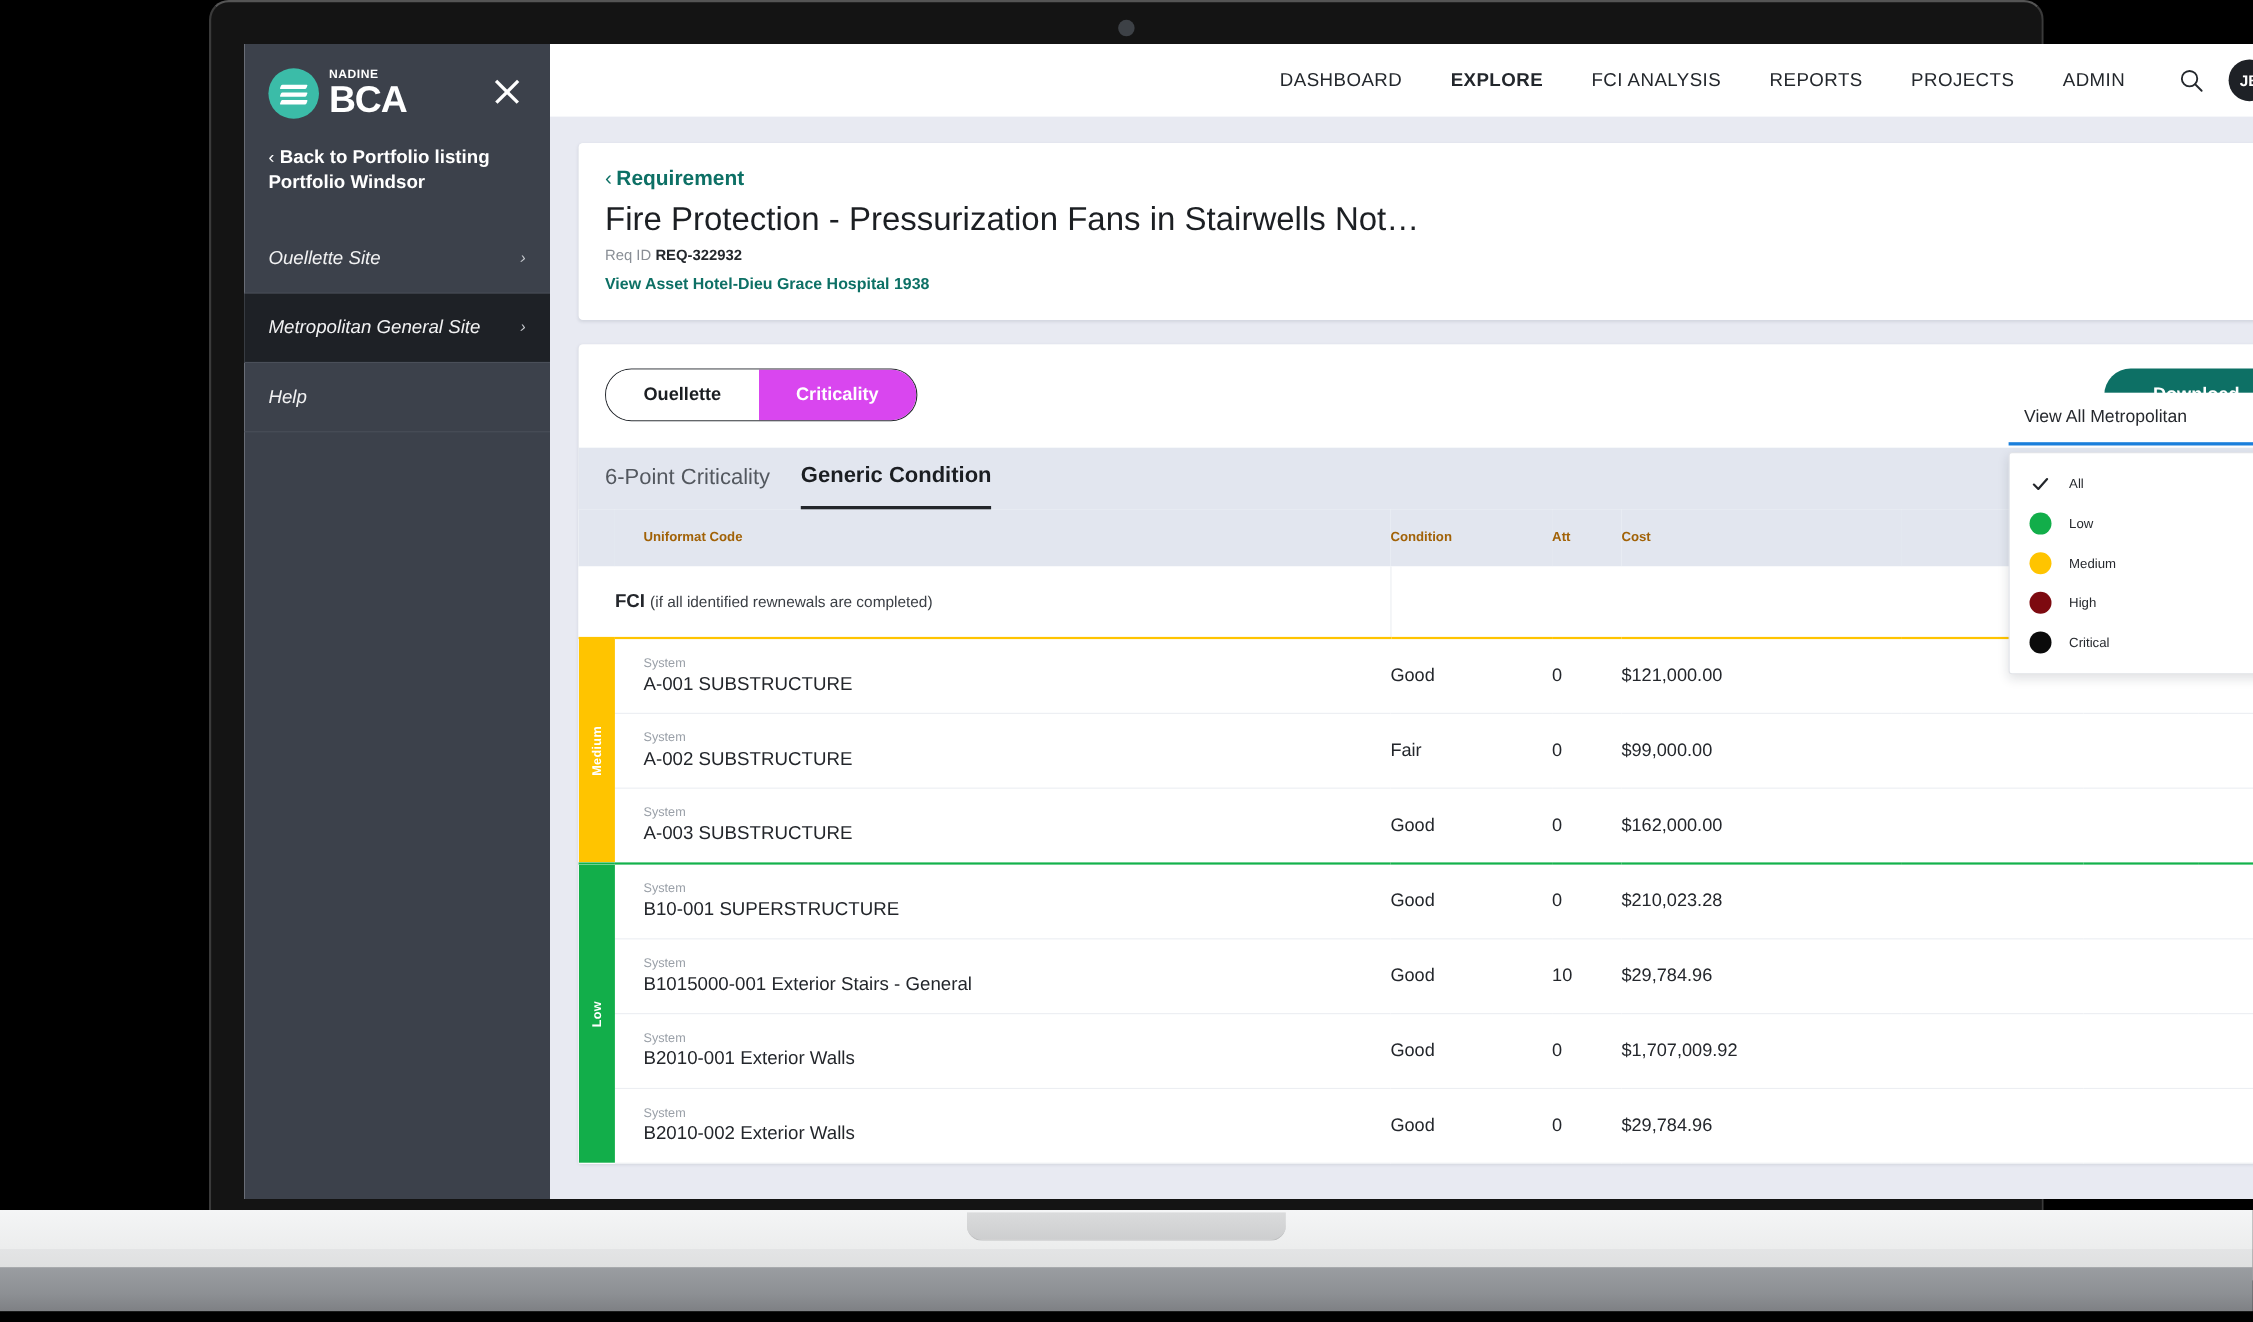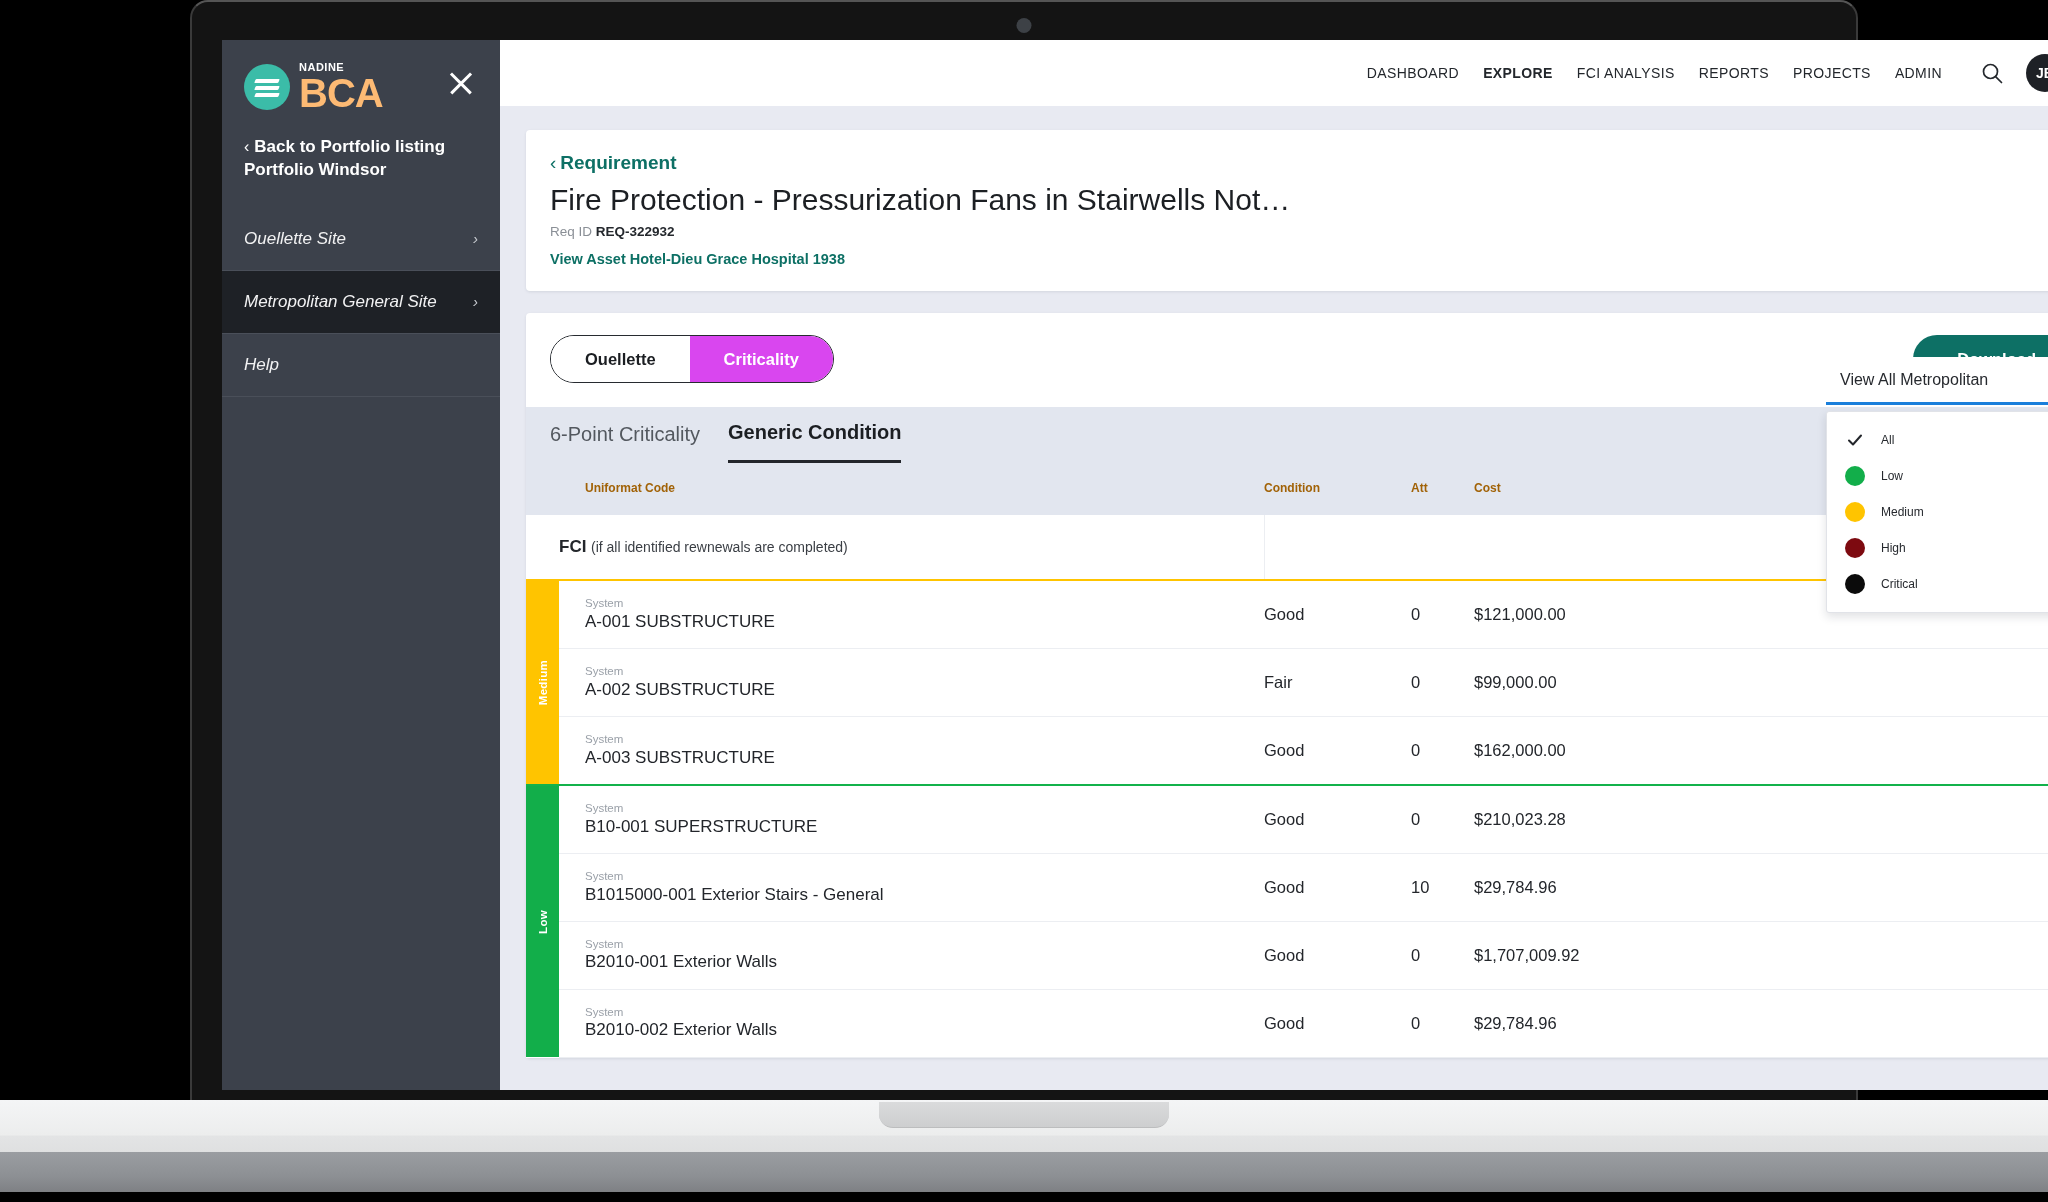--- a/index.html
+++ b/index.html
@@ -96,22 +96,22 @@
   .logo-circle i:nth-child(1) { top: 15px; }
   .logo-circle i:nth-child(2) { top: 22px; }
   .logo-circle i:nth-child(3) { top: 29px; }
   .logo-text { line-height: 1; }
   .logo-nadine {
     font-size: 11px; font-weight: bold;
     letter-spacing: 0.5px; color: #fff;
     margin-bottom: 1px;
   }
   .logo-bca {
-    font-size: 40px; font-weight: bold;
-    letter-spacing: -1px; color: #fdba74;
+    font-size: 34px; font-weight: bold;
+    letter-spacing: -1px; color: #ffffff;
     line-height: 0.95;
   }
   #close-btn {
     width: 34px; height: 34px;
     position: relative; cursor: pointer;
     margin-top: 4px;
   }
   #close-btn span {
     position: absolute; top: 16px; left: 3px;
     width: 28px; height: 2.6px; background: #fff;
@@ -155,24 +155,24 @@
     background: #fff;
     height: 66px;
     flex: 0 0 66px;
     display: flex;
     align-items: center;
     justify-content: flex-end;
     padding-right: 34px;
     gap: 0px;
   }
   .nav-link {
-    font-size: 14px;
+    font-size: 17px;
     letter-spacing: 0.4px;
     color: #23272c;
-    margin: 0 12px;
+    margin: 0 22px;
     cursor: pointer;
     white-space: nowrap;
   }
   .nav-link.active { font-weight: bold; }
   #search-icon-btn { margin: 0 22px 0 26px; cursor: pointer; display:flex; }
   #avatar {
     width: 38px; height: 38px; border-radius: 50%;
     background: #1E2126; color: #fff;
     font-size: 14px; font-weight: bold;
     display: flex; align-items: center; justify-content: center;

